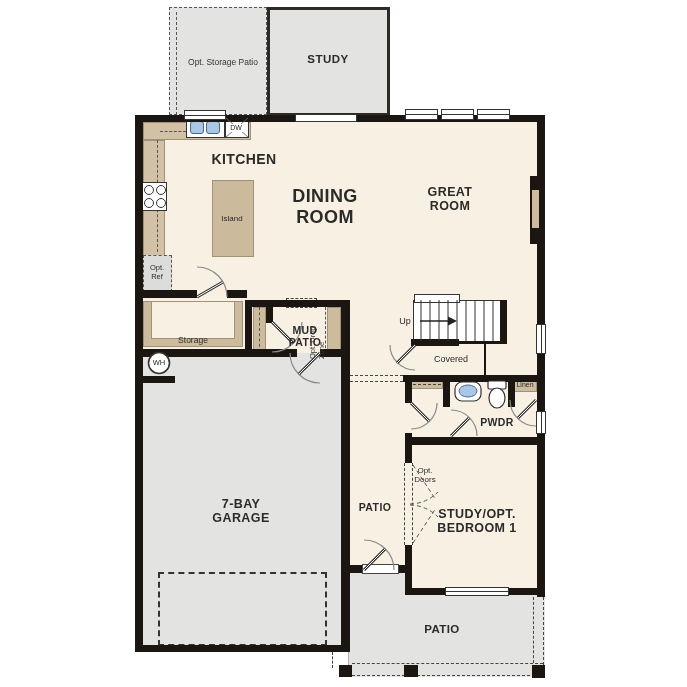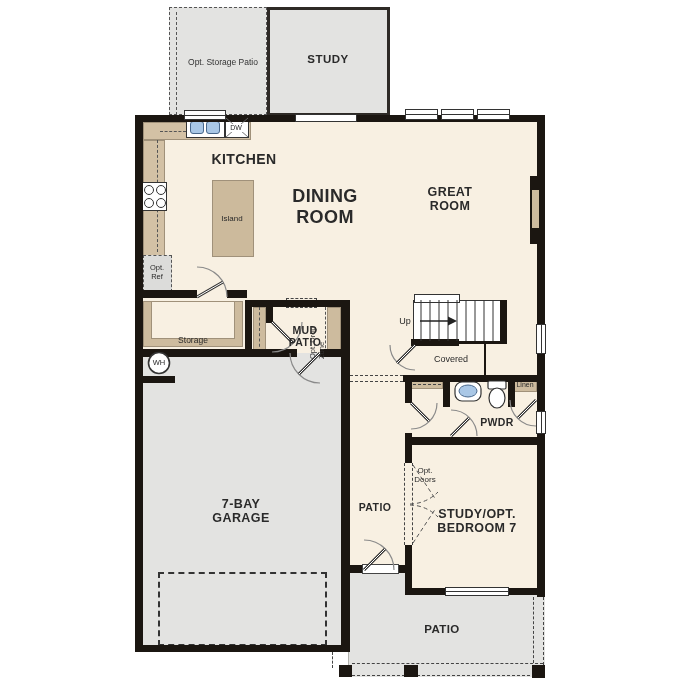--- a/index.html
+++ b/index.html
@@ -217,18 +217,18 @@
               white-space:pre-line;font-size:7.5px;line-height:9px;color:#333;">Opt. Drop
 Zone</div>
   <div class="lbl" style="left:405px;top:321px;font-size:9px;">Up</div>
   <div class="lbl" style="left:451px;top:359px;font-size:9px;">Covered</div>
   <div class="lbl b" style="left:497px;top:422px;font-size:10.5px;">PWDR</div>
   <div class="lbl" style="left:525px;top:385px;font-size:7px;">Linen</div>
   <div class="lbl b" style="left:241px;top:511px;font-size:12.5px;">7-BAY
 GARAGE</div>
   <div class="lbl b" style="left:375px;top:507px;font-size:10.5px;">PATIO</div>
   <div class="lbl b" style="left:477px;top:521px;font-size:12.5px;">STUDY/OPT.
-BEDROOM 7</div>
+BEDROOM 1</div>
   <div class="lbl" style="left:425px;top:475px;font-size:8px;">Opt.
 Doors</div>
   <div class="lbl b" style="left:442px;top:630px;font-size:11.5px;">PATIO</div>
 
 </div>
 
 </body></html>

